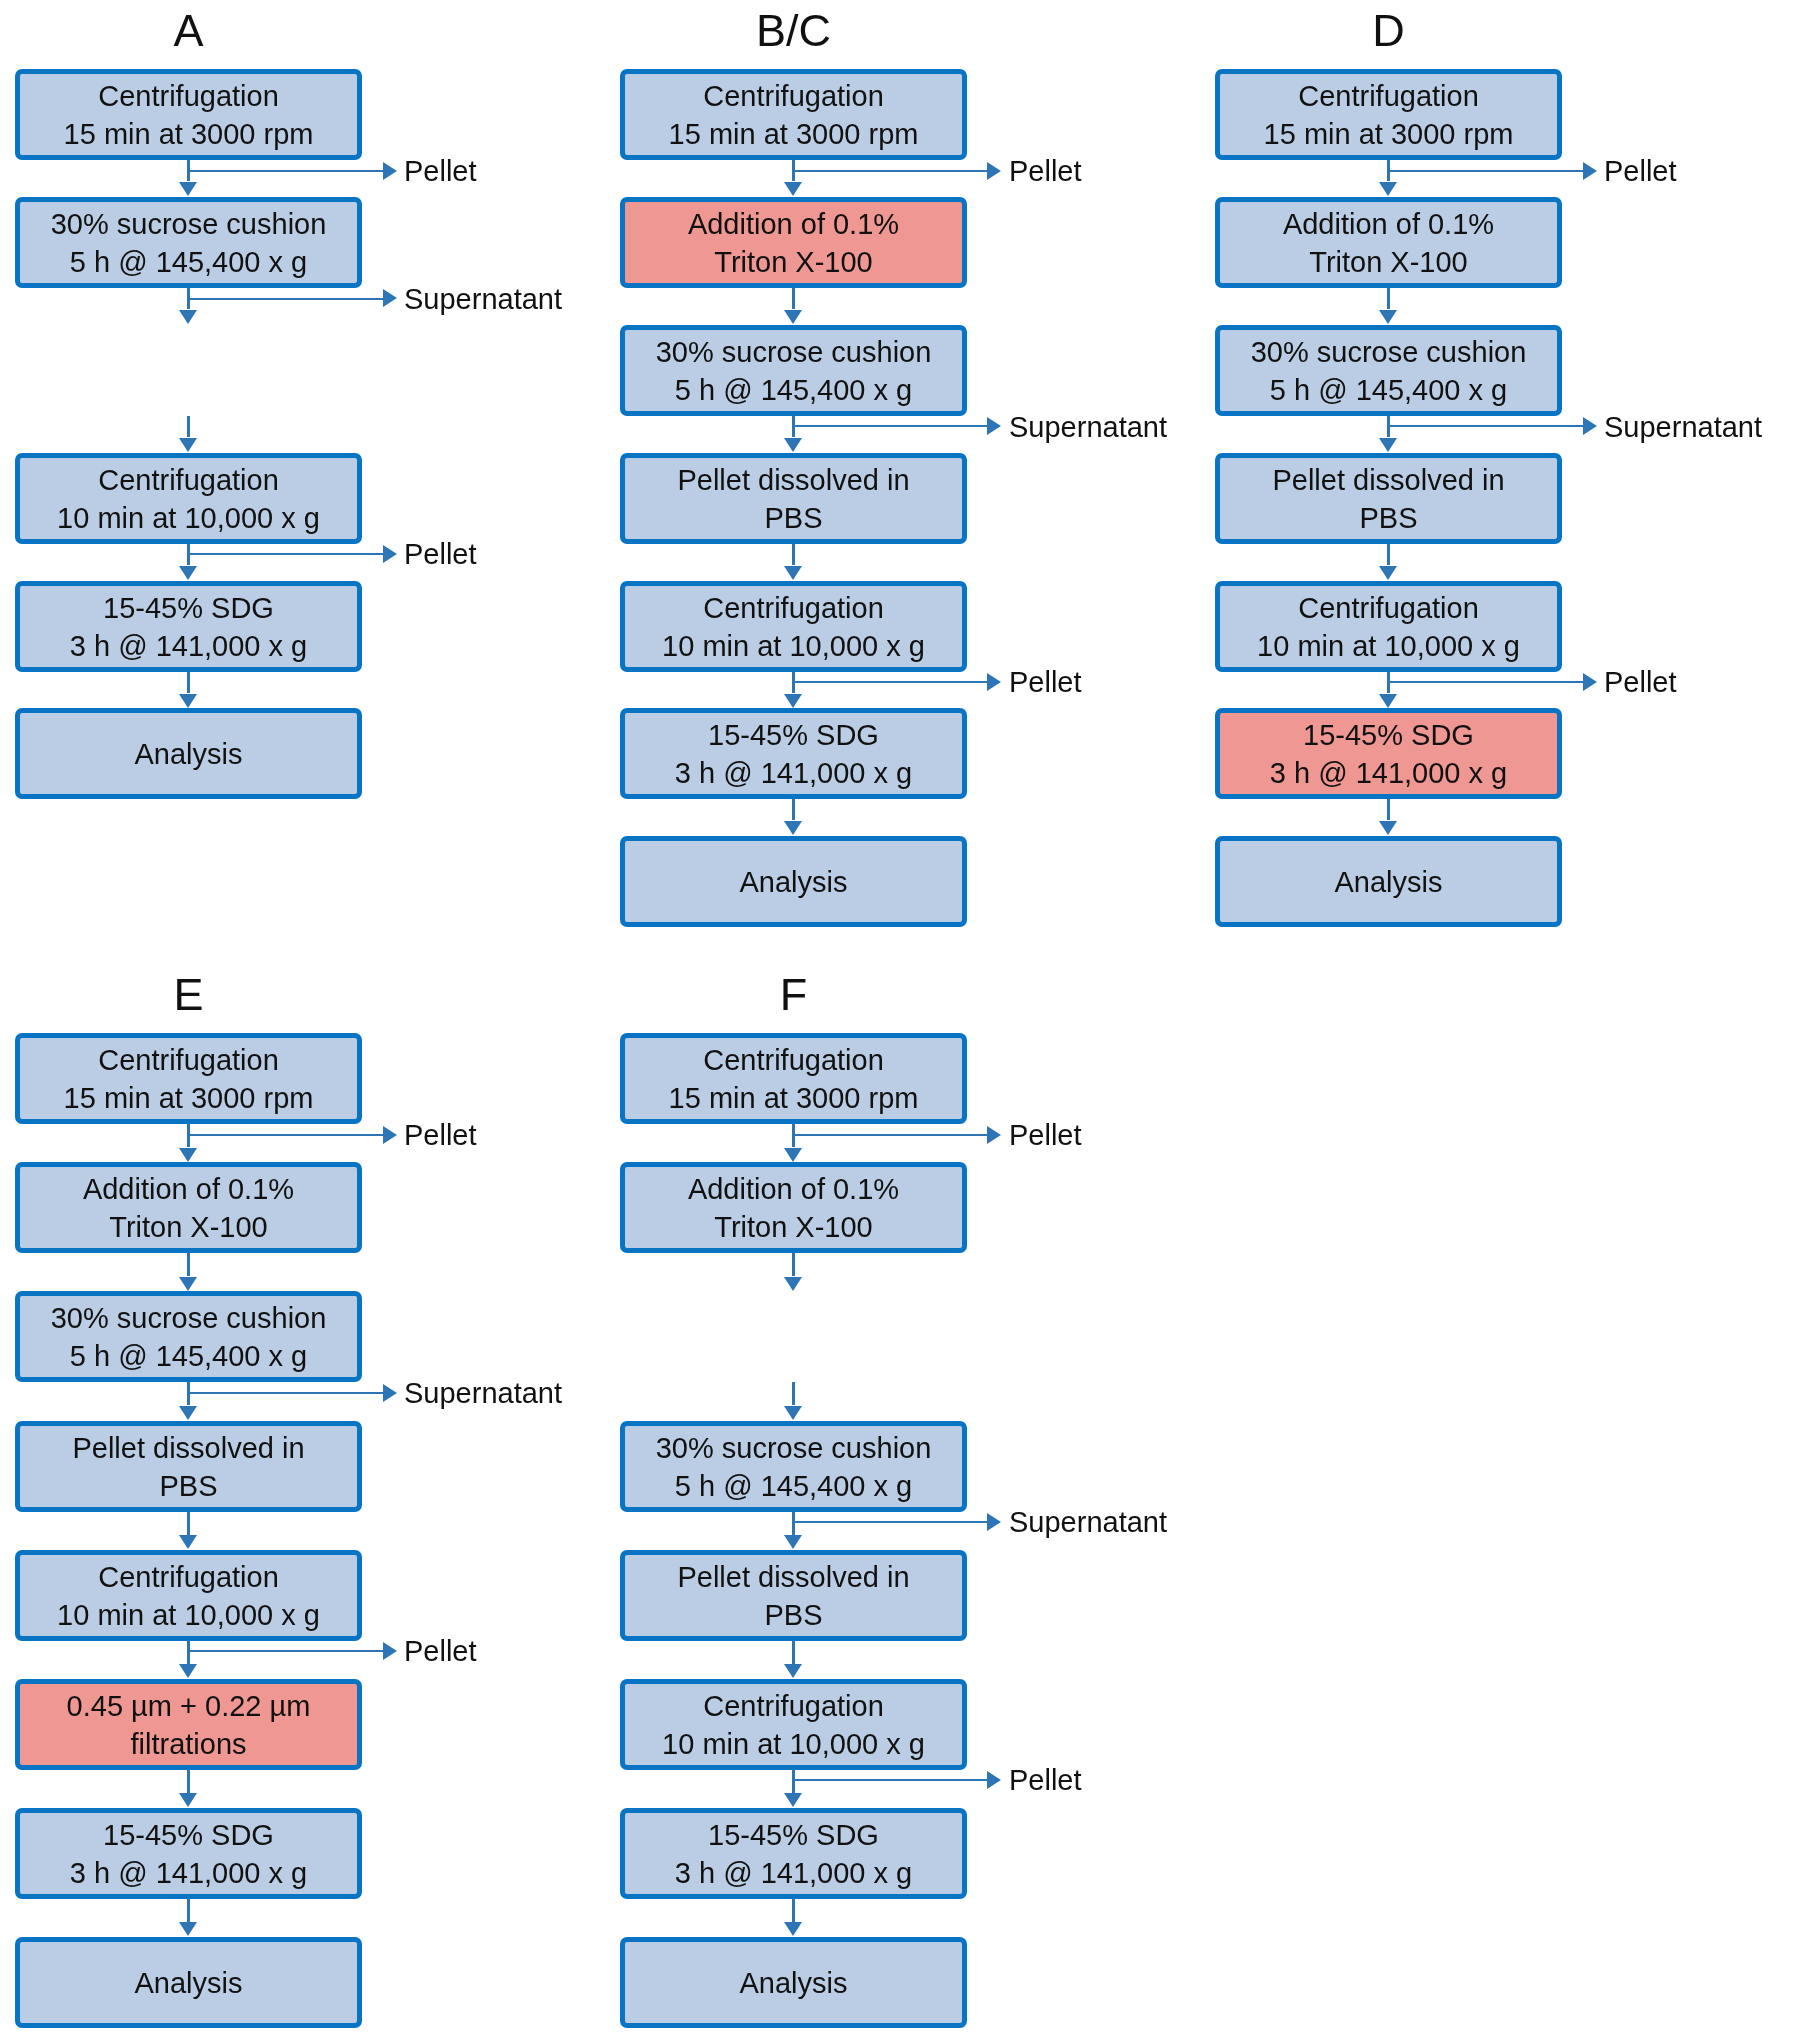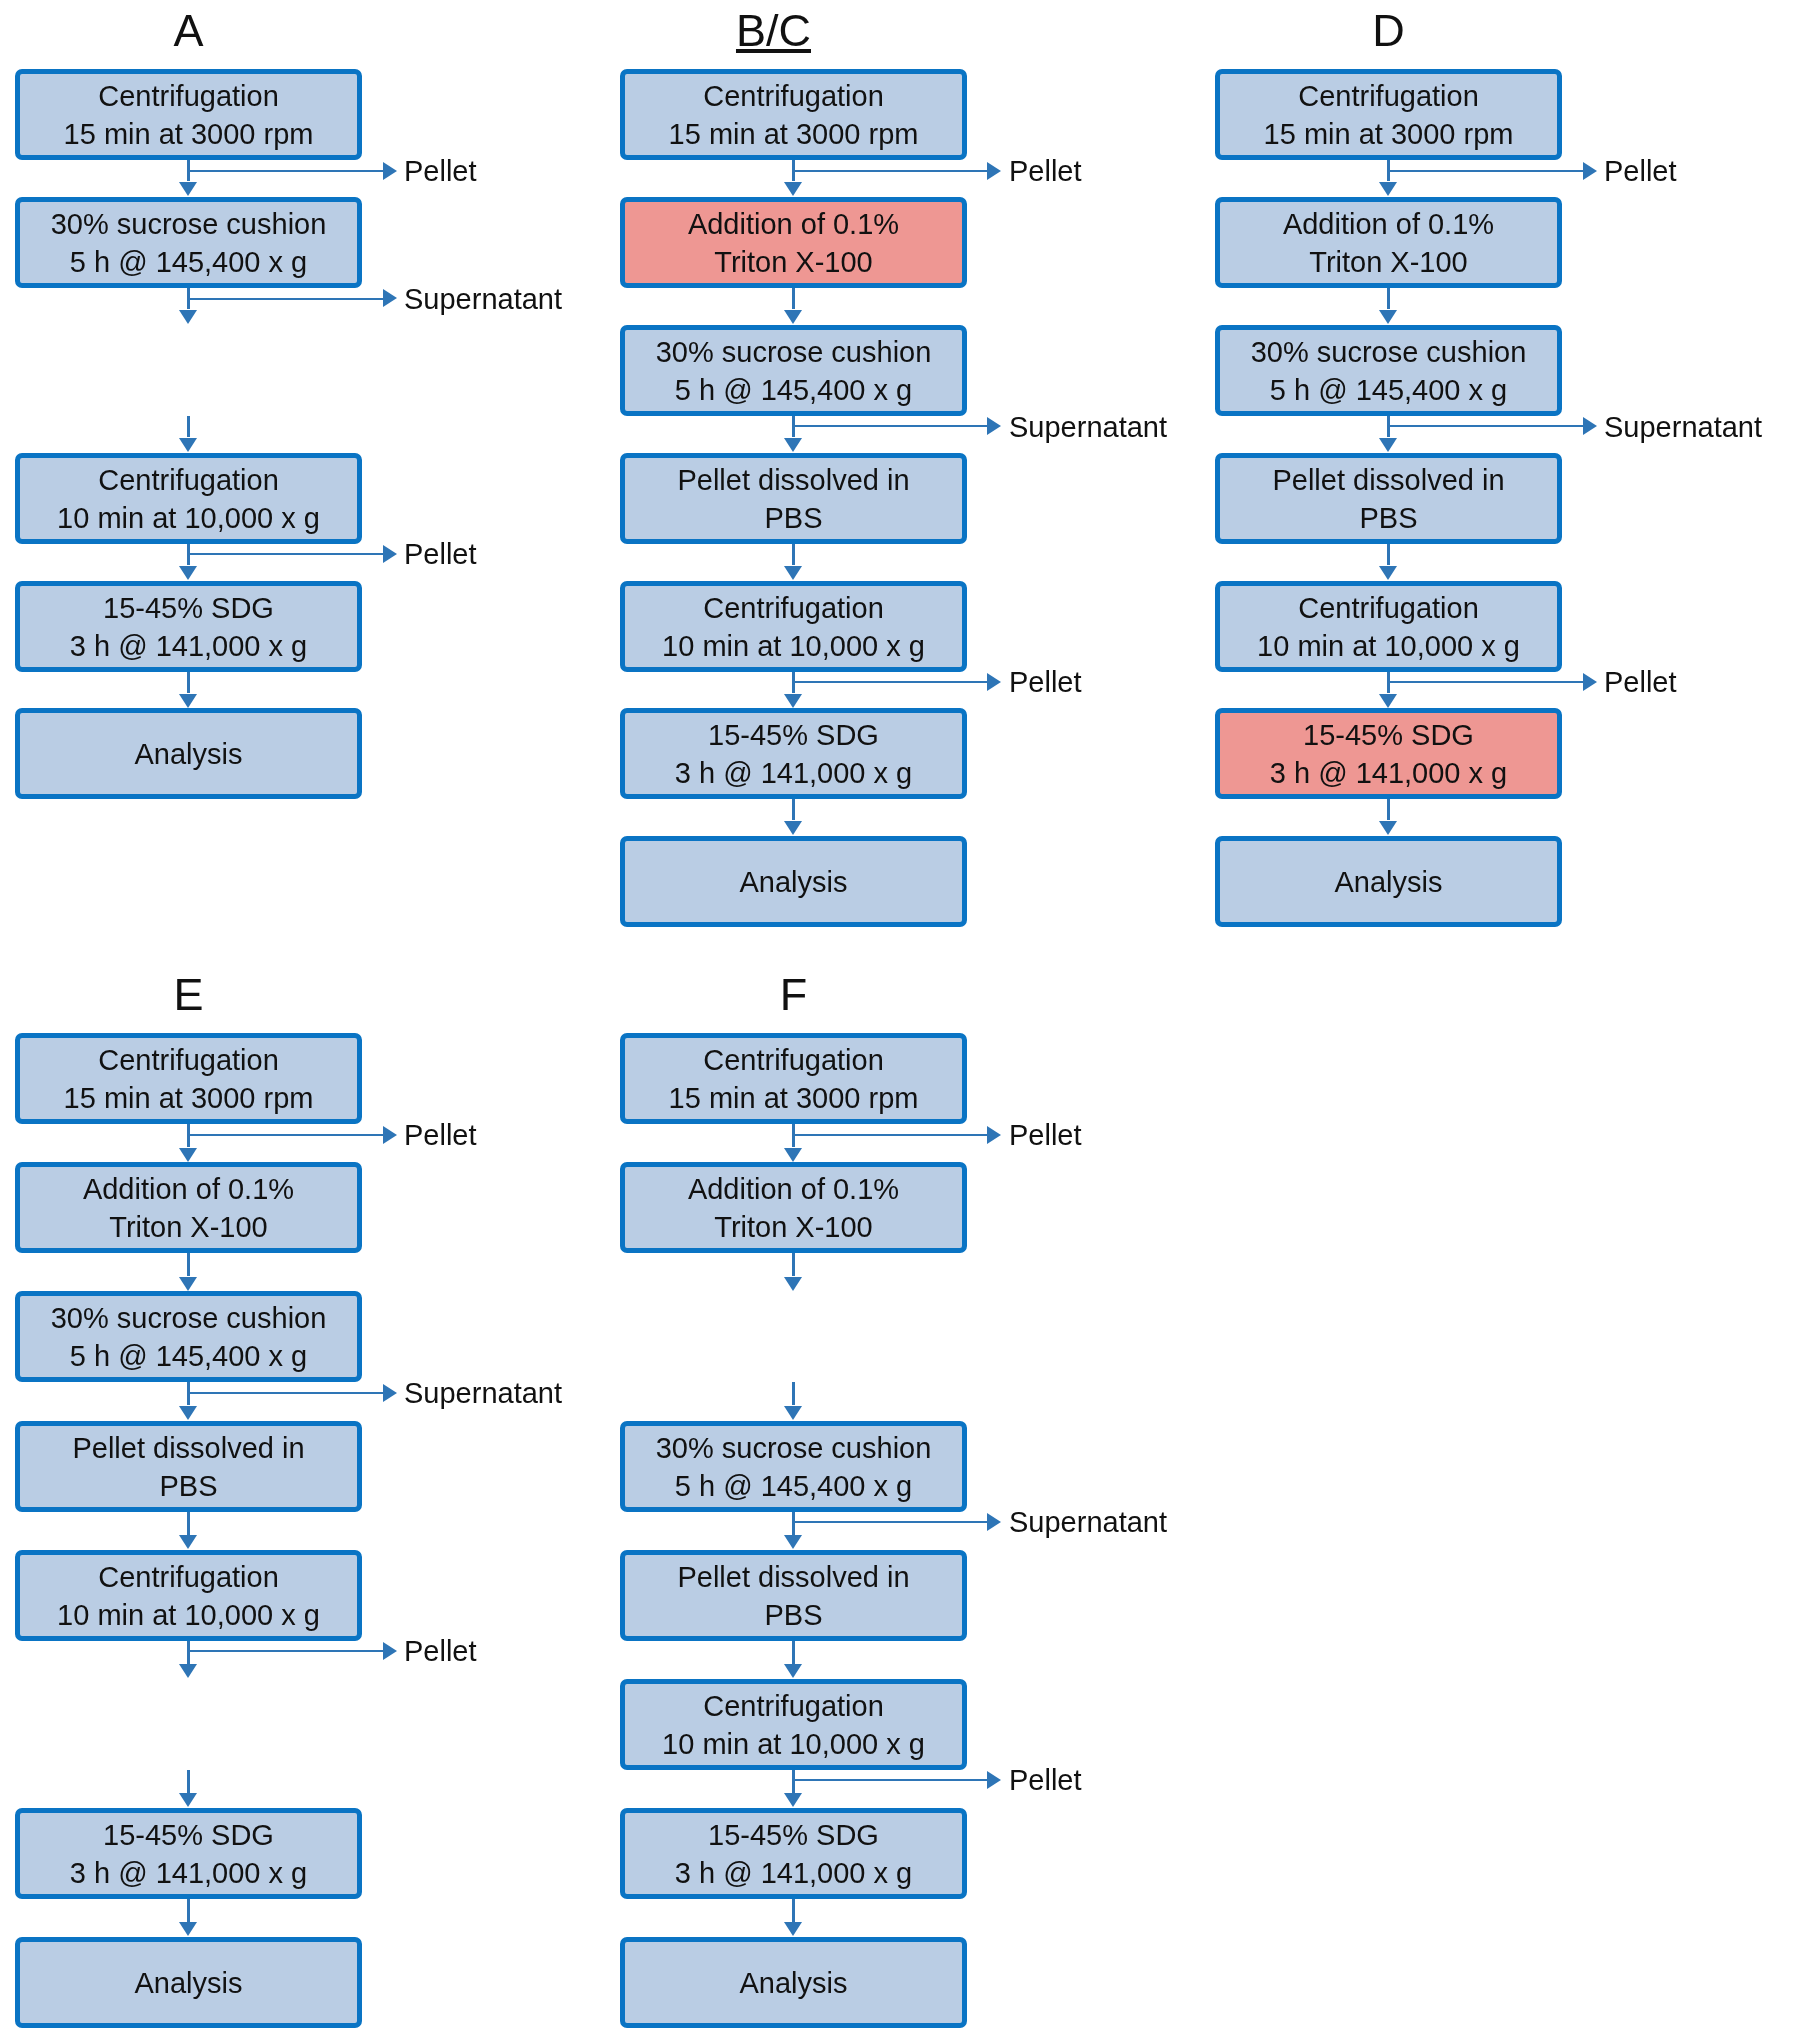--- a/index.html
+++ b/index.html
@@ -119,21 +119,21 @@
     <div class="branch-label" style="left: 404px; top: 533px;">Pellet</div>
     <div class="box" style="left: 15px; top: 581px;">
       <div class="tline">15-45% SDG</div>
       <div class="tline">3 h @ 141,000 x g</div>
     </div>
     <div class="vline" style="left: 187px; top: 672px; height: 21px;"></div>
     <div class="arr-down" style="left: 179px; top: 694px;"></div>
     <div class="box" style="left: 15px; top: 708px;">
       <div class="tline">Analysis</div>
     </div>
-    <div class="col-title" style="left: 600px; top: 5.2px; width: 347px; height: 52px; text-decoration: underline;">B/C</div>
+    <div class="col-title" style="left: 620px; top: 5.2px; width: 347px; height: 52px;">B/C</div>
     <div class="box" style="left: 620px; top: 69px;">
       <div class="tline">Centrifugation</div>
       <div class="tline">15 min at 3000 rpm</div>
     </div>
     <div class="vline" style="left: 792px; top: 160px; height: 21px;"></div>
     <div class="arr-down" style="left: 784px; top: 182px;"></div>
     <div class="hline" style="left: 793px; top: 170px; width: 195px;"></div>
     <div class="arr-right" style="left: 987px; top: 162px;"></div>
     <div class="branch-label" style="left: 1009px; top: 150px;">Pellet</div>
     <div class="box hl" style="left: 620px; top: 197px;">
@@ -257,20 +257,24 @@
     <div class="arr-down" style="left: 179px; top: 1535px;"></div>
     <div class="box" style="left: 15px; top: 1550px;">
       <div class="tline">Centrifugation</div>
       <div class="tline">10 min at 10,000 x g</div>
     </div>
     <div class="vline" style="left: 187px; top: 1641px; height: 22.5px;"></div>
     <div class="arr-down" style="left: 179px; top: 1664px;"></div>
     <div class="hline" style="left: 188px; top: 1650px; width: 195px;"></div>
     <div class="arr-right" style="left: 383px; top: 1642px;"></div>
     <div class="branch-label" style="left: 404px; top: 1630px;">Pellet</div>
+    <div class="box hl" style="left: 15px; top: 1679px;">
+      <div class="tline">0.45 µm + 0.22 µm</div>
+      <div class="tline">filtrations</div>
+    </div>
     <div class="vline" style="left: 187px; top: 1770px; height: 22.5px;"></div>
     <div class="arr-down" style="left: 179px; top: 1793px;"></div>
     <div class="box" style="left: 15px; top: 1808px;">
       <div class="tline">15-45% SDG</div>
       <div class="tline">3 h @ 141,000 x g</div>
     </div>
     <div class="vline" style="left: 187px; top: 1899px; height: 22.5px;"></div>
     <div class="arr-down" style="left: 179px; top: 1922px;"></div>
     <div class="box" style="left: 15px; top: 1937px;">
       <div class="tline">Analysis</div>

